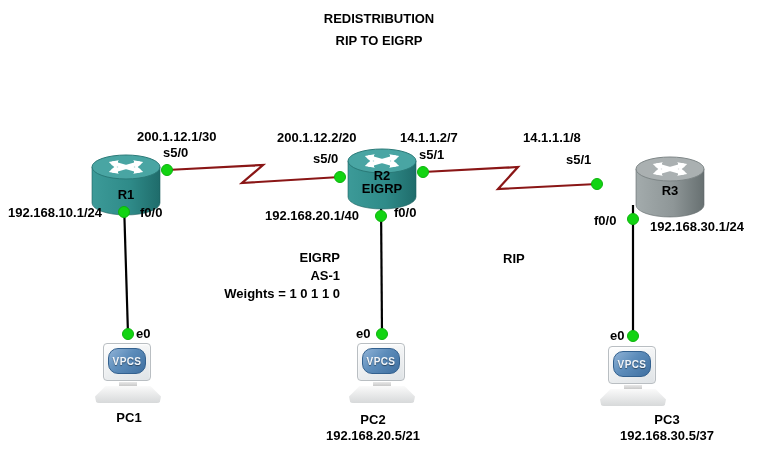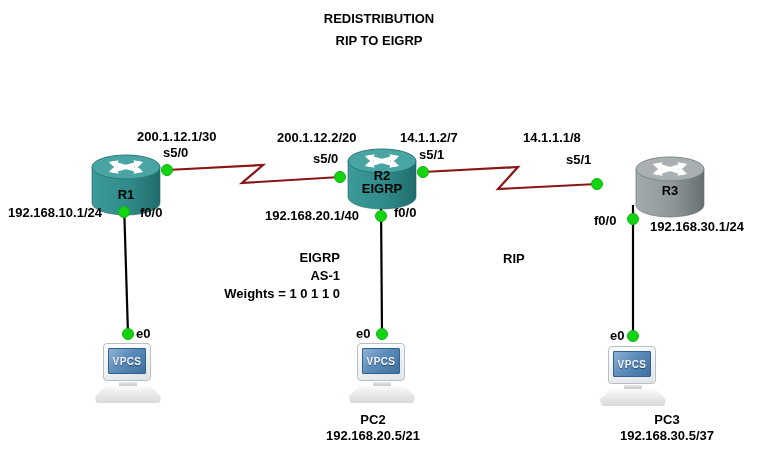--- a/index.html
+++ b/index.html
@@ -33,21 +33,21 @@
   .pc{width:70px;height:66px;}
   .pc .monitor{
     position:absolute;left:10px;top:2px;width:48px;height:38px;
     background:linear-gradient(160deg,#ffffff,#dfe3e6);
     border:1px solid #b9bec2;border-radius:4px;
     box-shadow:inset 0 1px 2px #fff;
   }
   .pc .screen{
     position:absolute;left:4px;top:4px;right:4px;bottom:6px;
     background:linear-gradient(135deg,#8fb2d6 0%,#5c8cba 45%,#3f6fa0 100%);
-    border:1px solid #33618f;border-radius:1px;
+    border:1px solid #33618f;border-radius:10px;
     display:flex;align-items:center;justify-content:center;
     color:#f2f6fa;font-size:10px;font-weight:700;letter-spacing:.4px;
     text-shadow:0 1px 1px rgba(0,0,0,.45);
   }
   .pc .neck{
     position:absolute;left:26px;top:41px;width:18px;height:4px;
     background:linear-gradient(#e8e8e8,#c9c9c9);
   }
   .pc .base{
     position:absolute;left:2px;top:45px;width:66px;height:17px;
@@ -167,20 +167,21 @@
   </div>
   <div class="node pc" style="left:598px;top:344px">
     <div class="monitor">
       <div class="screen">VPCS</div>
     </div>
     <div class="neck"></div>
     <div class="base"></div>
   </div>
 
   <div class="caption" style="left:19px;top:410px">
+    <div>PC1</div>
   </div>
   <div class="caption" style="left:263px;top:412px">
     <div>PC2</div>
     <div>192.168.20.5/21</div>
   </div>
   <div class="caption" style="left:557px;top:412px">
     <div>PC3</div>
     <div>192.168.30.5/37</div>
   </div>
 

